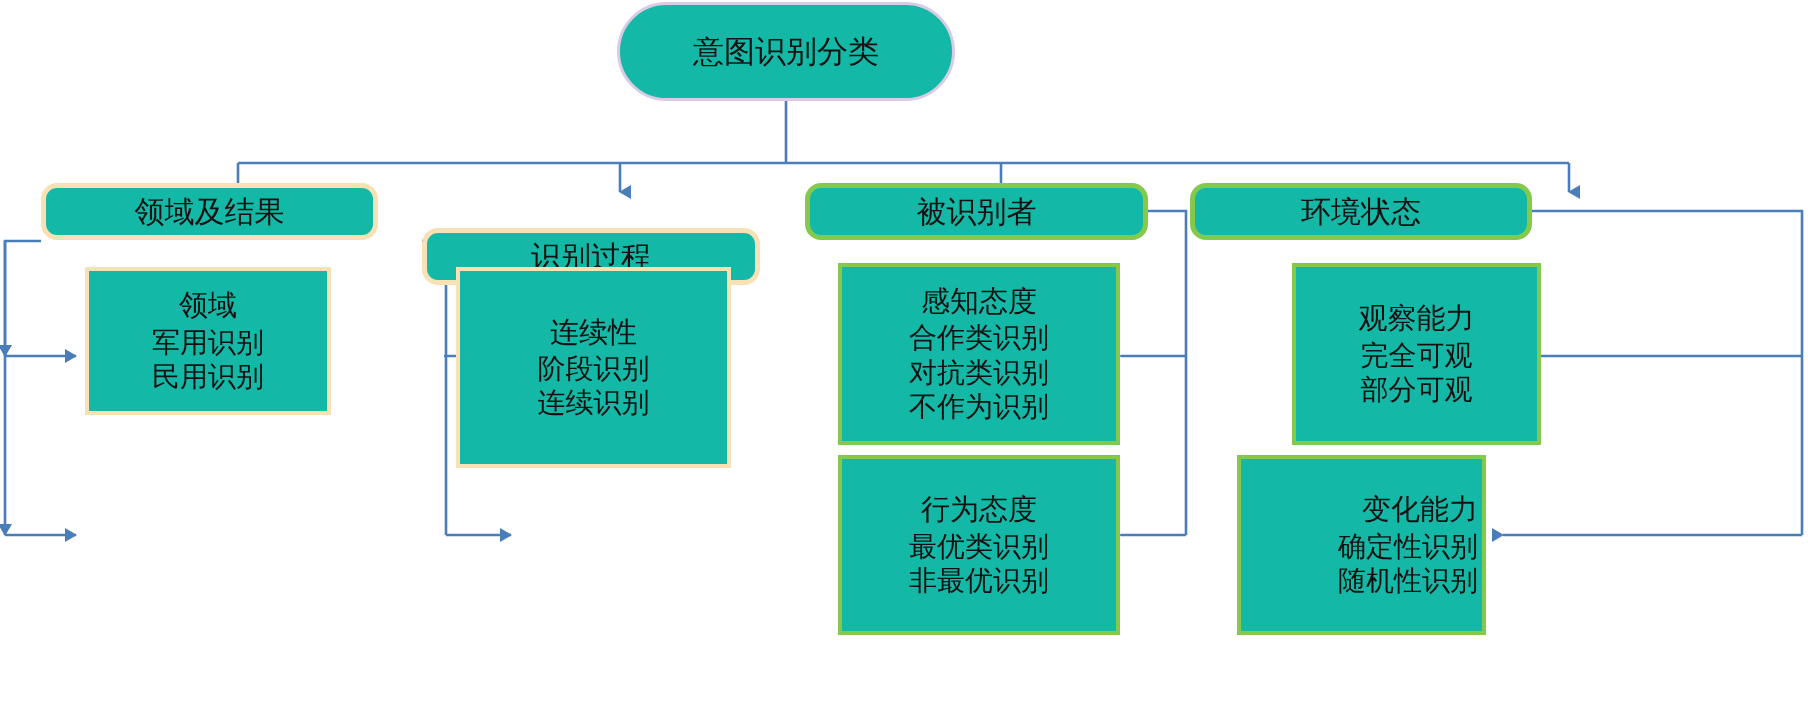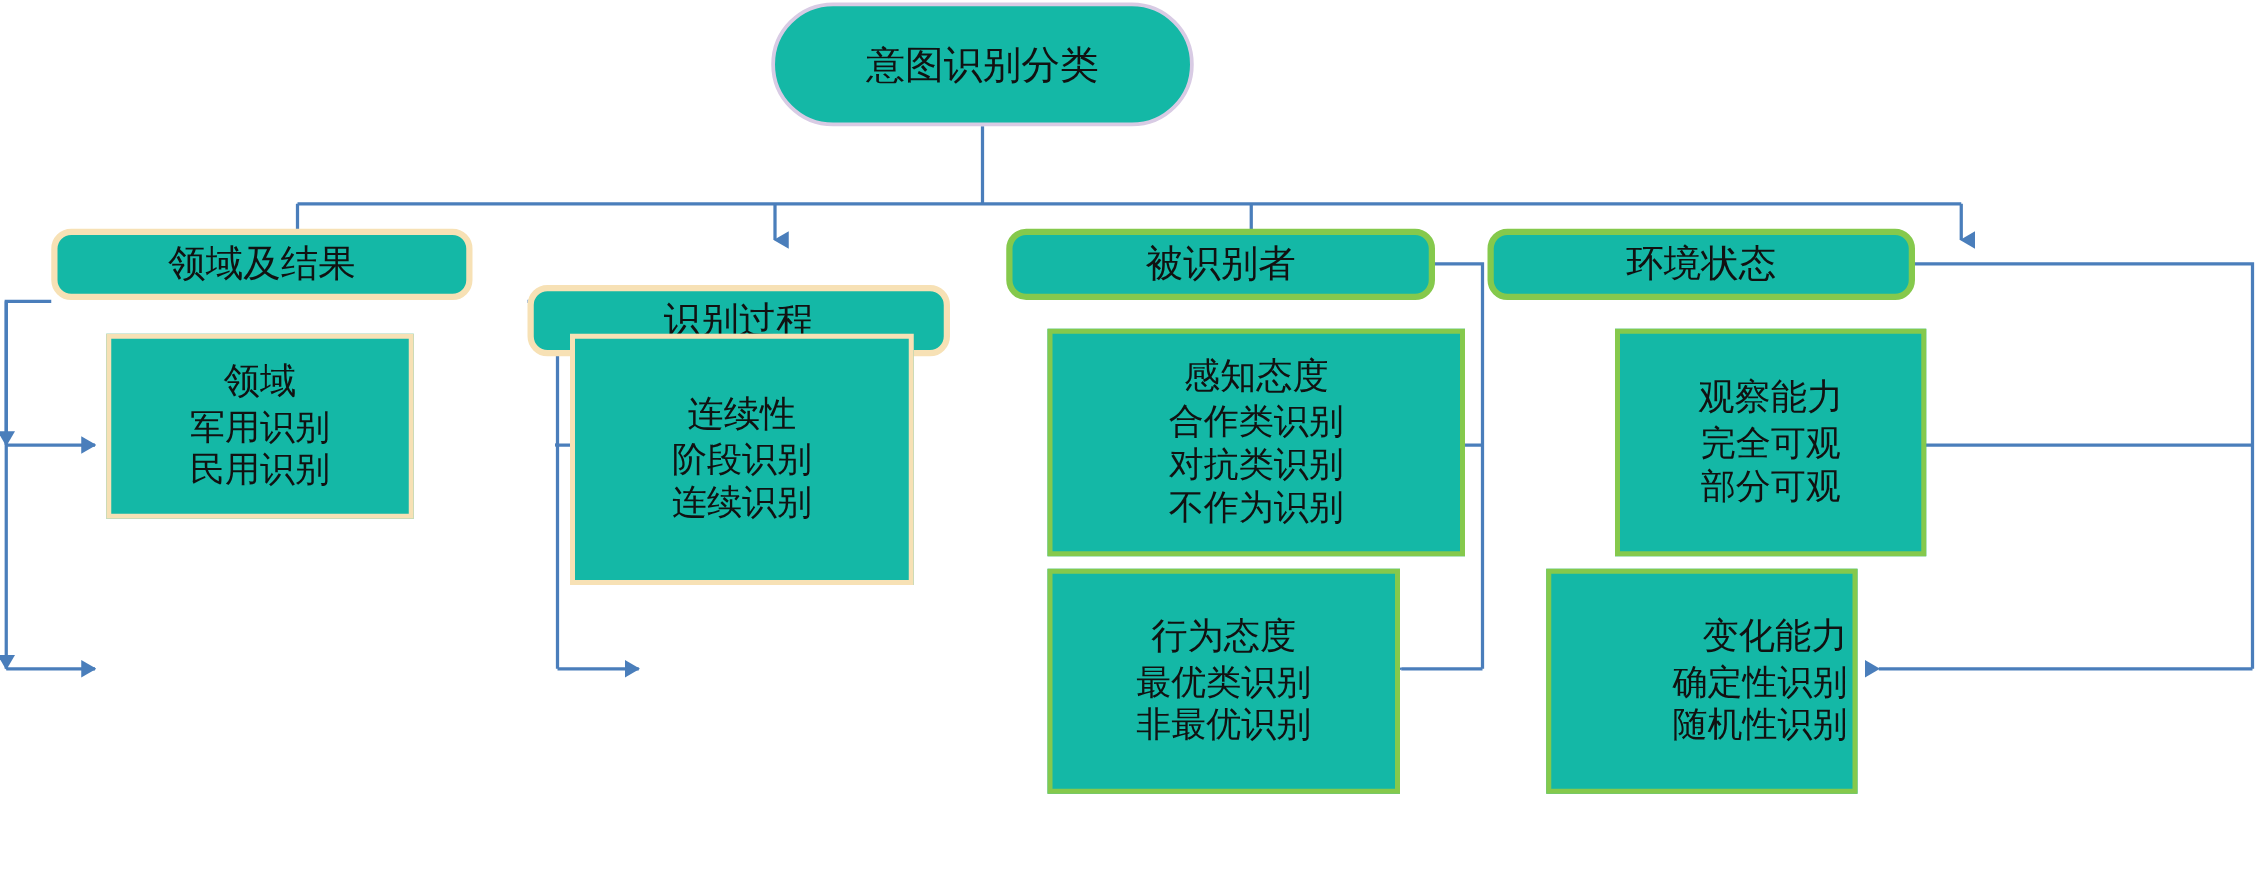--- a/index.html
+++ b/index.html
@@ -146,21 +146,21 @@
     <div class="child-title">连续性</div>
     <div class="child-line">阶段识别</div>
     <div class="child-line">连续识别</div>
   </div>
 
 
   <div class="node cat-head green" style="left:805px; top:183px; width:343px; height:57px;">
     <span>被识别者</span>
   </div>
 
-  <div class="node cat-child green" style="left:838px; top:263px; width:334px; height:182px;">
+  <div class="node cat-child green" style="left:838px; top:263px; width:282px; height:182px;">
     <div class="child-title">感知态度</div>
     <div class="child-line">合作类识别</div>
     <div class="child-line">对抗类识别</div>
     <div class="child-line">不作为识别</div>
   </div>
 
   <div class="node cat-child green" style="left:838px; top:455px; width:282px; height:180px;">
     <div class="child-title">行为态度</div>
     <div class="child-line">最优类识别</div>
     <div class="child-line">非最优识别</div>

